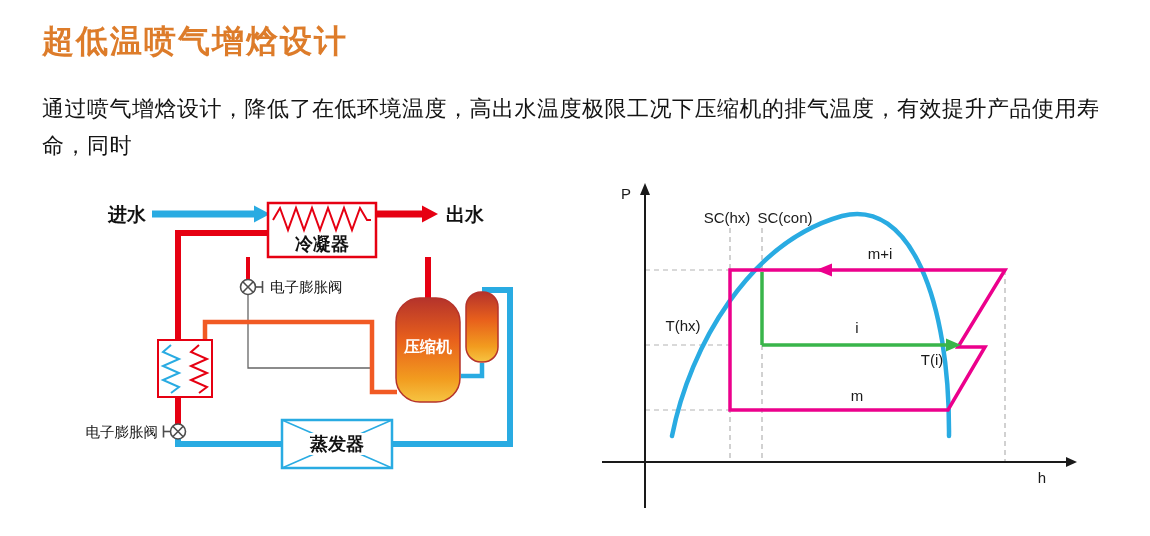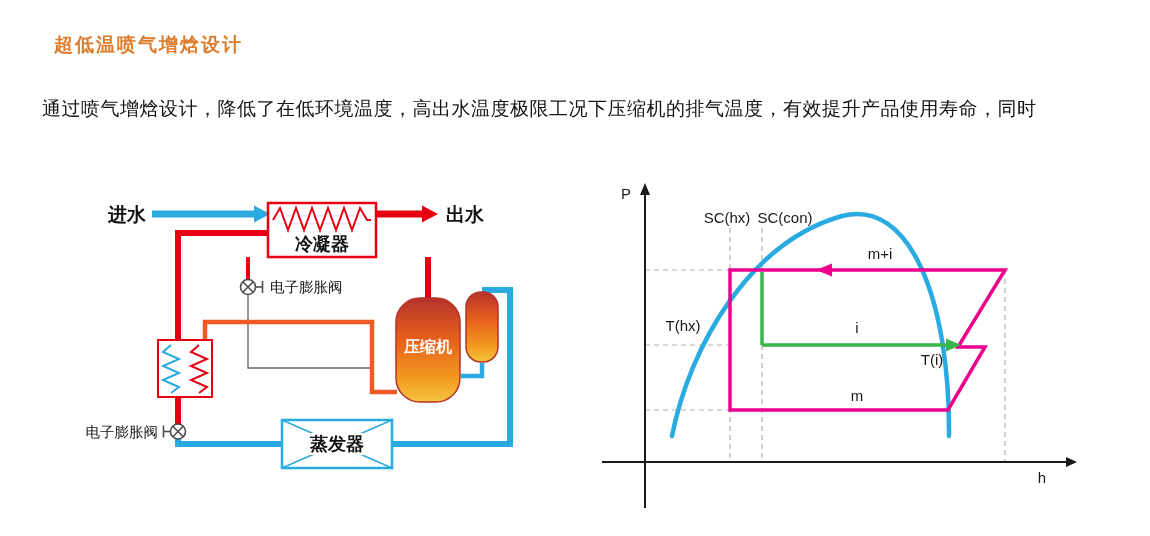--- a/index.html
+++ b/index.html
@@ -8,33 +8,33 @@
     width: 1150px;
     height: 536px;
     background: #ffffff;
     font-family: "Liberation Sans", "DejaVu Sans", sans-serif;
     overflow: hidden;
   }
   .title {
     position: absolute;
     left: 42px;
     top: 20px;
-    margin: 12px;
-    font-size: 19px;
+    margin: 0;
+    font-size: 32px;
     font-weight: bold;
     letter-spacing: 2px;
     color: #DD7C2A;
   }
   .desc {
     position: absolute;
     left: 42px;
     top: 90px;
     margin: 0;
     width: 1080px;
-    font-size: 19px;
+    font-size: 22px;
     line-height: 37px;
     letter-spacing: 0.5px;
     color: #141414;
   }
   .schematic { position: absolute; left: 40px; top: 180px; }
   .ph-chart  { position: absolute; left: 580px; top: 180px; }
   svg text { font-family: "Liberation Sans", "DejaVu Sans", sans-serif; }
 </style>
 </head>
 <body>

